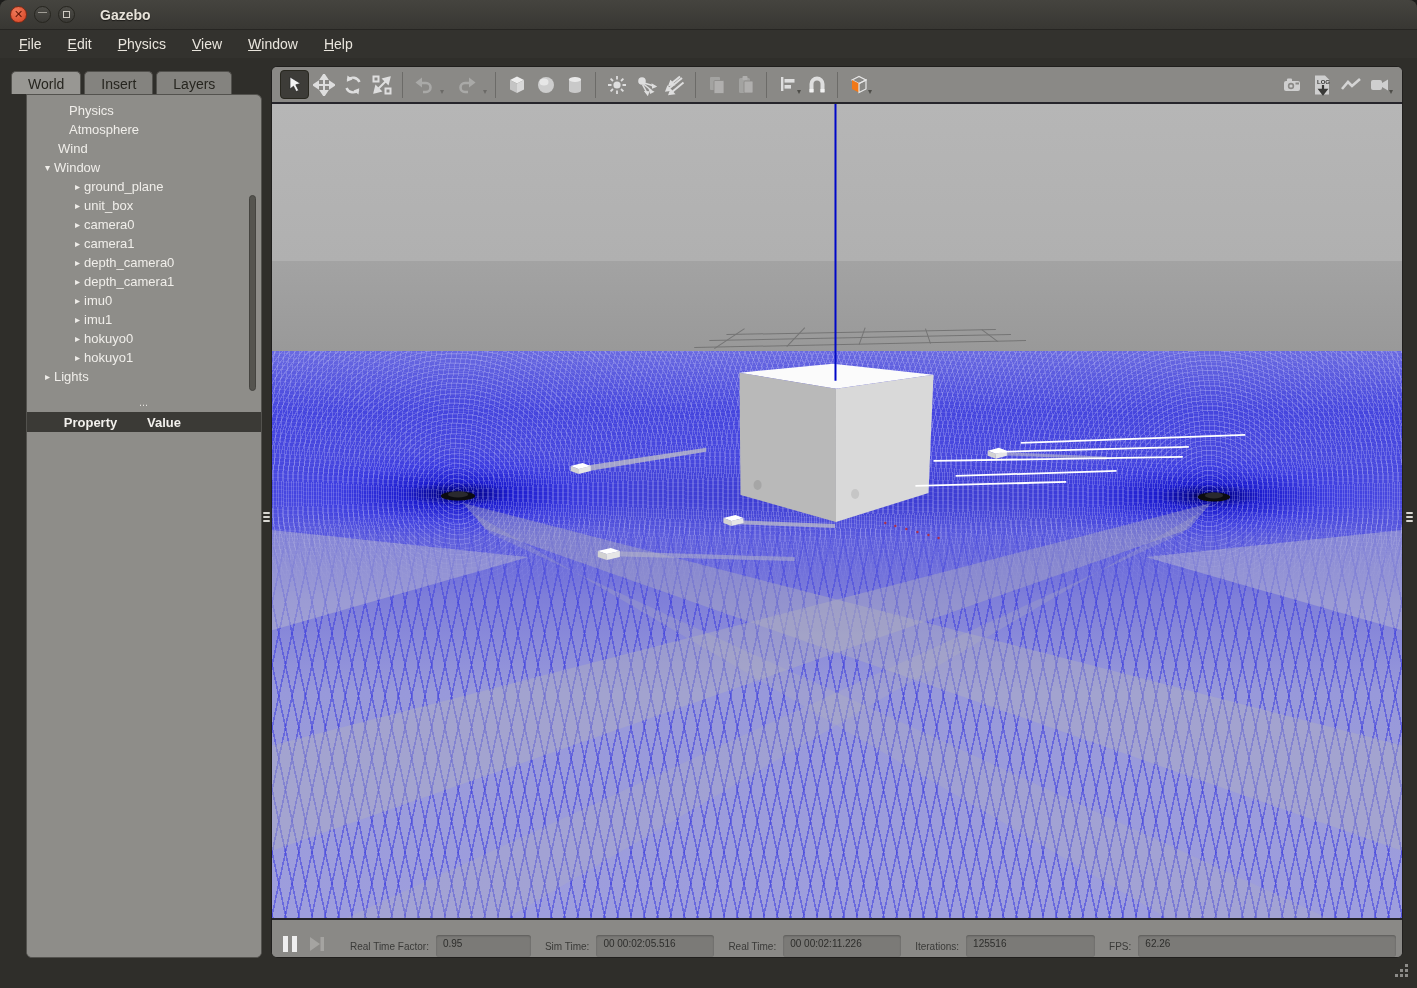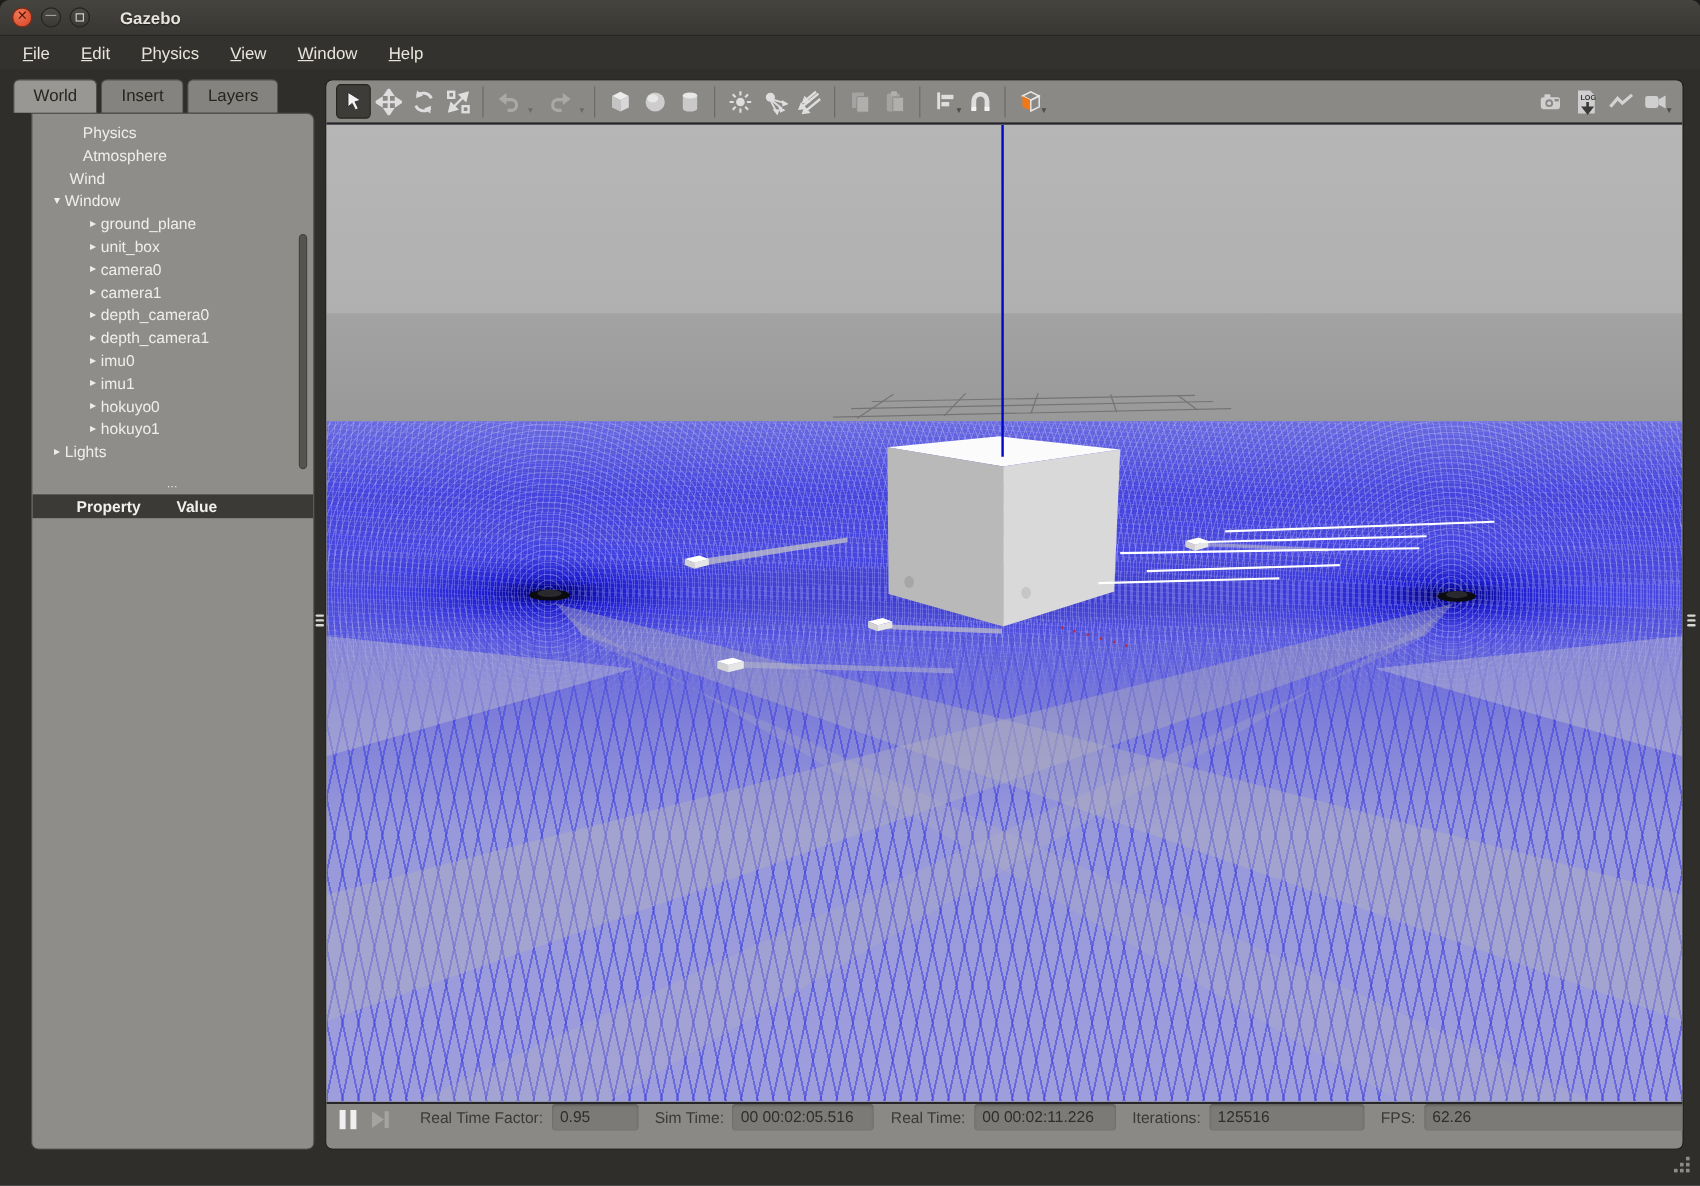--- a/index.html
+++ b/index.html
@@ -19,21 +19,21 @@
   .menubar { height:28px; background:#33322e; display:flex; align-items:center; padding-left:6px; }
   .menu-item { display:inline-block; color:#e9e5dd; font-size:14px; padding:4px 13px; border-radius:3px; }
   .menu-item::first-letter { text-decoration:underline; }
 
   
   .body { flex:1; display:flex; padding:8px 0 0 9px; position:relative; }
   .bottom-frame { height:30px; position:relative; }
 
   
   .left-panel { width:253px; display:flex; flex-direction:column; }
-  .tabs { display:flex; height:28px; margin-left:2px; }
+  .tabs { display:flex; height:28px; margin-left:2px;align-items:flex-end; }
   .tab { font-size:14px; color:#26251f; background:#84837f; border:1px solid #52514d; border-bottom:none; border-radius:5px 5px 0 0; padding:4px 16px 2px; margin-right:3px; }
   .tab.active { background:#989793; font-weight:normal; position:relative; z-index:2; }
   .panel-stack { flex:1; background:#8e8d89; border:1px solid #53524e; border-radius:0 6px 6px 6px; display:flex; flex-direction:column; overflow:hidden;margin-left:17px; }
   .tree { padding-top:6px; position:relative; }
   .tree-row { display:flex; align-items:center; height:19px; color:#f0eeea; font-size:13px; white-space:nowrap; }
   .tree-row .arrow { width:13px; color:#efede9; font-size:10px; text-align:center; flex:none; }
   .tree-scrollbar { position:absolute; right:5px; top:100px; width:7px; height:196px; border-radius:4px; background:#55544f; border:1px solid #454440; }
   .splitter-dots { height:12px; text-align:center; color:#e8e6e2; font-size:9px; letter-spacing:1px; line-height:10px; }
   .prop-header { height:20px; background:#3b3a36; display:flex; align-items:center; color:#f2f0ec; font-weight:bold; font-size:13px; }
   .prop-header .col-p { padding-left:7px; width:120px;text-align:center; }
@@ -76,26 +76,26 @@
   }
   .grid-texture { position:absolute; left:0; right:0; top:120px; bottom:0;
     background-image:
       repeating-linear-gradient(78deg, rgba(62,62,222,.55) 0 1.6px, rgba(0,0,0,0) 1.6px 13px),
       repeating-linear-gradient(-78deg, rgba(62,62,222,.55) 0 1.6px, rgba(0,0,0,0) 1.6px 13px);
     -webkit-mask-image:linear-gradient(transparent 0, #000 130px); mask-image:linear-gradient(transparent 0, #000 130px);
   }
   .vp-overlay { position:absolute; inset:0; width:100%; height:100%; }
 
   
-  .statusbar { height:39px; background:#8a8986; border-top:2px solid #26252b; display:flex; align-items:flex-start; padding:0 10px; font-size:13px; color:#3a3a38; }
+  .statusbar { height:39px; background:#8a8986; border-top:2px solid #26252b; display:flex; align-items:flex-end; padding:0 10px; font-size:10px; color:#3a3a38; }
   .pp-btn { width:26px; height:26px; display:flex; align-items:center; justify-content:center; margin-right:10px; }
   .stat { display:flex; align-items:center; margin-left:14px; }
   .stat label { margin-right:7px; white-space:nowrap; }
   .stat .field { background:#7b7a77; border-radius:3px; box-shadow:inset 0 1px 2px rgba(0,0,0,.25); color:#2e2e2c; padding:3px 7px; height:22px; white-space:nowrap; overflow:hidden; }
-  .w95{width:72px}.w118{width:118px}.w105{width:129px}.w90{width:258px}
+  .w95{width:95px}.w118{width:118px}.w105{width:129px}.w90{width:258px}
 
   .resize-grip { position:absolute; right:6px; top:4px; }
 </style>
 </head>
 <body>
 
 <div class="window">
 
   <div class="titlebar">
     <div class="win-btn btn-close">

